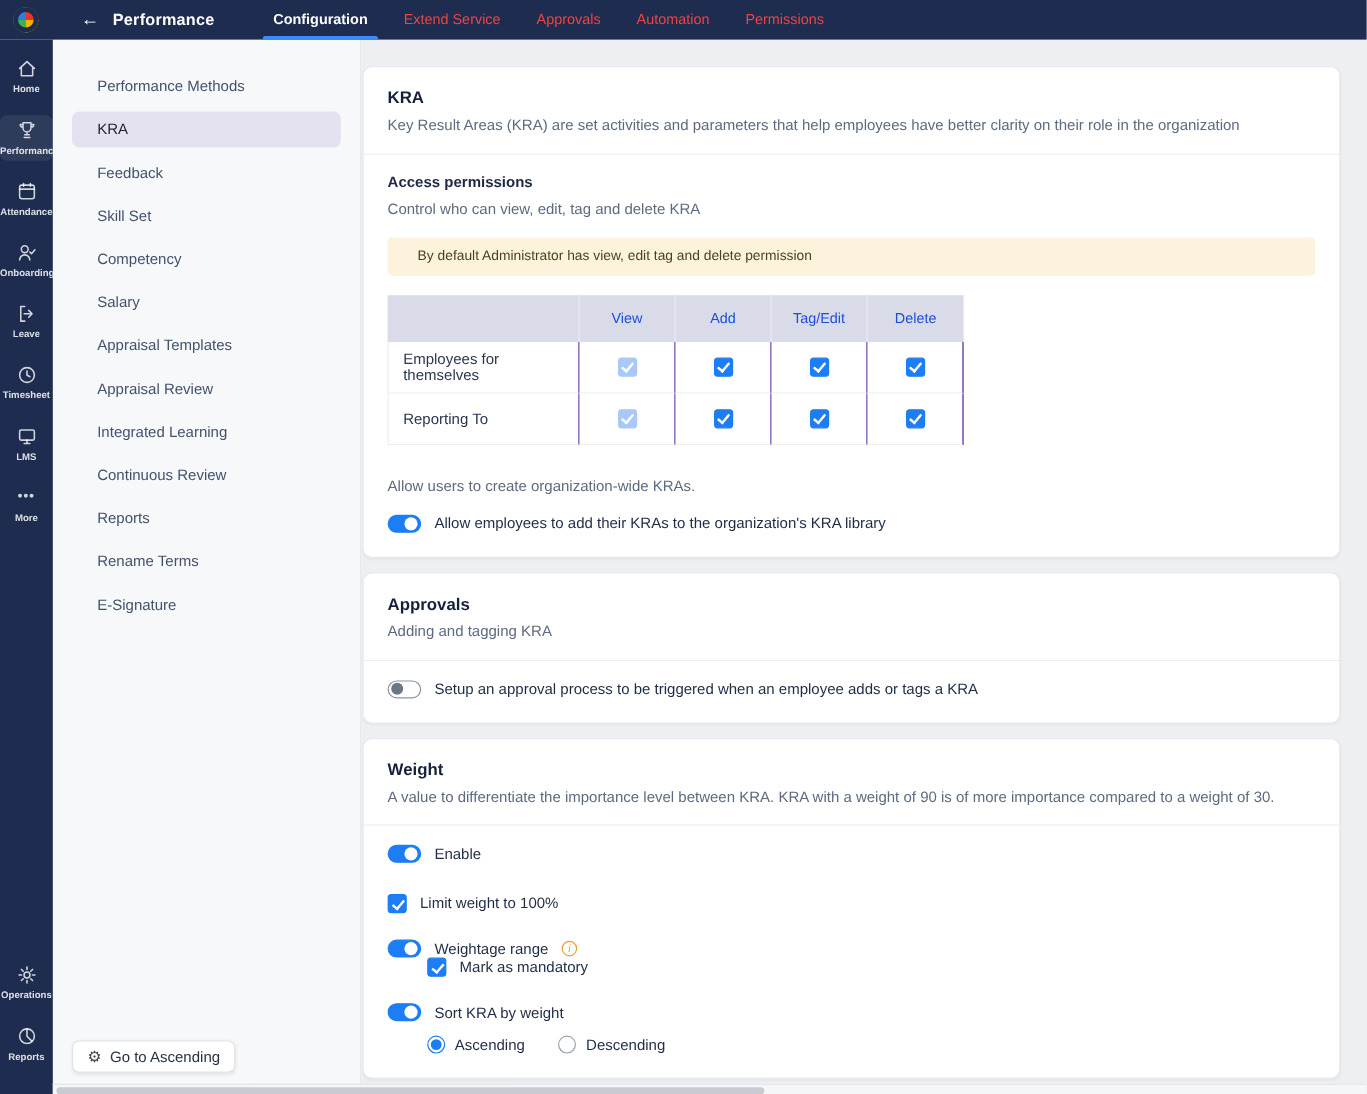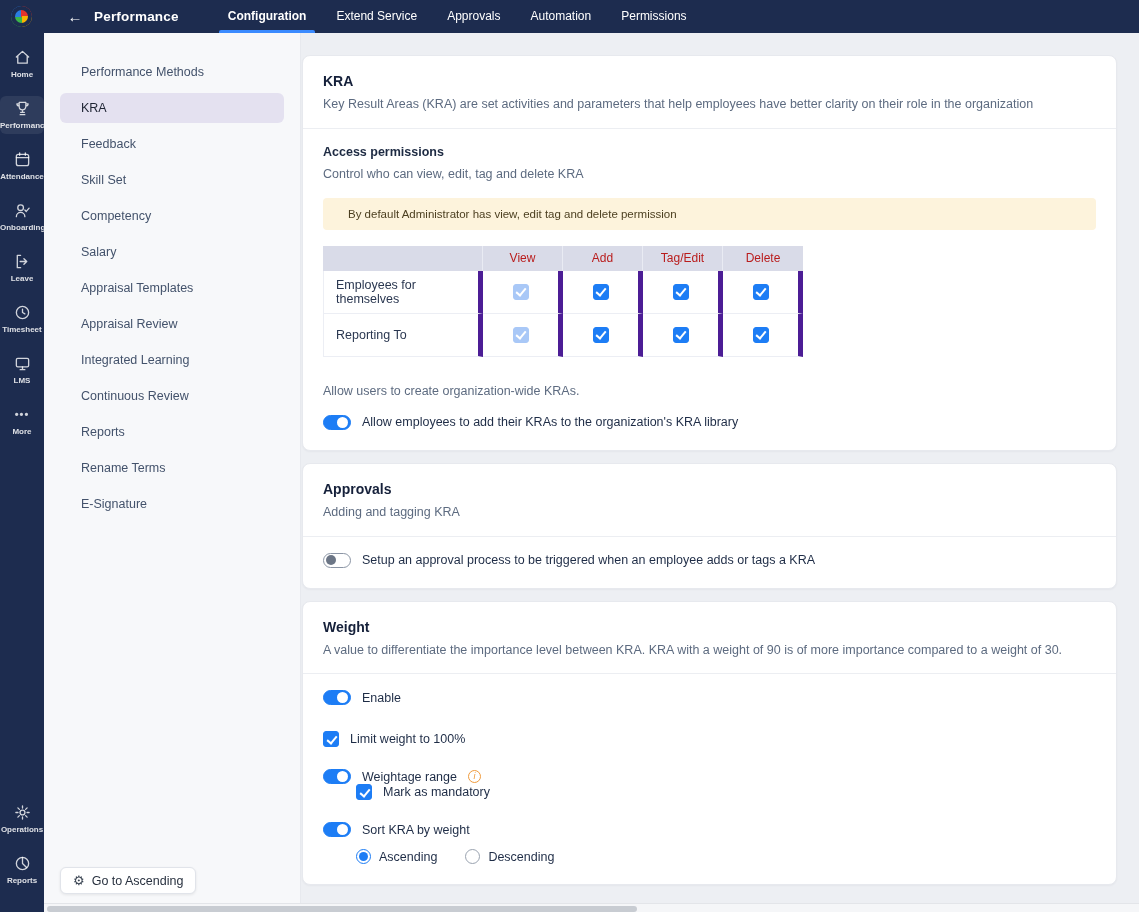--- a/index.html
+++ b/index.html
@@ -13,21 +13,21 @@
   .app{position:relative;width:1139px;height:912px;overflow:hidden;}
 
   
   .topbar{position:absolute;top:0;left:0;right:0;height:33px;background:var(--navy);display:flex;align-items:center;color:#fff;z-index:8;}
   .logo{width:21px;height:21px;border-radius:50%;margin-left:11px;flex:0 0 auto;
         background:conic-gradient(#e4342c 0 25%,#f7b500 25% 50%,#3bb54a 50% 75%,#2a7de1 75% 100%);
         box-shadow:inset 0 0 0 4px var(--navy);}
   .back-btn{margin-left:32px;width:22px;height:22px;border-radius:50%;display:flex;align-items:center;justify-content:center;font-size:15px;cursor:pointer;color:#fff;}
   .tb-title{margin-left:8px;font-size:13.5px;font-weight:bold;letter-spacing:.2px;}
   .tabs{display:flex;height:33px;margin-left:34px;}
-  .tab{height:33px;line-height:33px;padding:0 15px;font-size:12px;color:#ffffff;cursor:pointer;position:relative;white-space:nowrap;}
+  .tab{height:33px;line-height:33px;padding:0 15px;font-size:12px;color:#ef4444;cursor:pointer;position:relative;white-space:nowrap;}
   .tab.active{color:#fff;font-weight:bold;}
   .tab.active::after{content:"";position:absolute;left:6px;right:6px;bottom:0;height:3px;background:var(--tab_underline);border-radius:2px 2px 0 0;}
 
   
   .rail{position:absolute;top:33px;left:0;width:44px;bottom:0;background:var(--navy);display:flex;flex-direction:column;align-items:center;padding-top:12px;z-index:7;font-weight:bold;}
   .rail-item{display:flex;flex-direction:column;align-items:center;gap:4px;margin-bottom:13px;color:rgba(255,255,255,.8);width:44px;cursor:pointer;padding:4px 0;}
   .rail-item.current{background:rgba(255,255,255,.08);border-radius:6px;}
   .rail-item svg{display:block;}
   .rail-label{font-size:8px;line-height:9px;max-width:44px;white-space:nowrap;overflow:hidden;text-align:center;color:rgba(255,255,255,.85);}
   .rail-bottom{margin-top:auto;margin-bottom:10px;display:flex;flex-direction:column;align-items:center;}
@@ -44,23 +44,23 @@
   .main{position:absolute;top:33px;left:301px;right:0;bottom:0;overflow:hidden;padding:22px 22px 0 1px;}
   .card{background:#fff;border-radius:8px;border:1px solid #e7e9ee;box-shadow:0 1px 2px rgba(16,24,40,.04);padding:17px 20px 20px;margin-bottom:12px;}
   .card h2{font-size:14px;margin:0 0 7px;color:#15203a;font-weight:bold;}
   .card h3{font-size:12.5px;margin:0 0 7px;color:#1d2a42;font-weight:bold;}
   .desc{font-size:12.5px;color:#5d6b80;margin:0 0 15px;line-height:1.35;}
   .divider{border-top:1px solid #eceef2;margin:0 -20px 16px;}
   .banner{background:var(--banner_bg);border-radius:4px;padding:10px 25px;font-size:11.5px;color:var(--banner_text);margin-bottom:16px;}
 
   
   .perm-table{display:grid;grid-template-columns:160px 80px 80px 80px 80px;width:481px;margin-bottom:26px;font-size:12px;}
-  .pt-head{background:var(--table_header_bg);height:25px;display:flex;align-items:center;justify-content:center;color:#b91c1c;border-right:1px solid #e9ebf3;}
+  .pt-head{background:var(--table_header_bg);height:39px;display:flex;align-items:center;justify-content:center;color:#1d4ed8;border-right:1px solid #e9ebf3;}
   .pt-head:nth-child(5){border-right:none;}
-  .pt-cell{background:#fff;height:43px;display:flex;align-items:center;justify-content:center;border-right:5px solid #4c1d95;border-bottom:1px solid #eceef4;}
+  .pt-cell{background:#fff;height:43px;display:flex;align-items:center;justify-content:center;border-right:1px solid #4c1d95;border-bottom:1px solid #eceef4;}
   .pt-label{justify-content:flex-start;padding-left:12px;border-left:1px solid #eceef4;color:#2a3750;font-size:12.5px;}
 
   
   .checkbox{width:16px;height:16px;border:1.5px solid #98a2b3;border-radius:3px;position:relative;cursor:pointer;background:#fff;flex:0 0 auto;}
   .checkbox.checked{background:var(--accent);border-color:var(--accent);}
   .checkbox.checked::after{content:"";position:absolute;left:4.5px;top:1.5px;width:4px;height:8px;border:solid #fff;border-width:0 2px 2px 0;transform:rotate(40deg);}
   .checkbox.checked.disabled{background:var(--accent_disabled);border-color:var(--accent_disabled);}
 
   .toggle{width:28px;height:15px;border-radius:8px;background:#fff;border:1px solid #8b95a5;position:relative;cursor:pointer;flex:0 0 auto;}
   .toggle .knob{position:absolute;top:1.5px;left:2px;width:10px;height:10px;border-radius:50%;background:#6c7686;}

